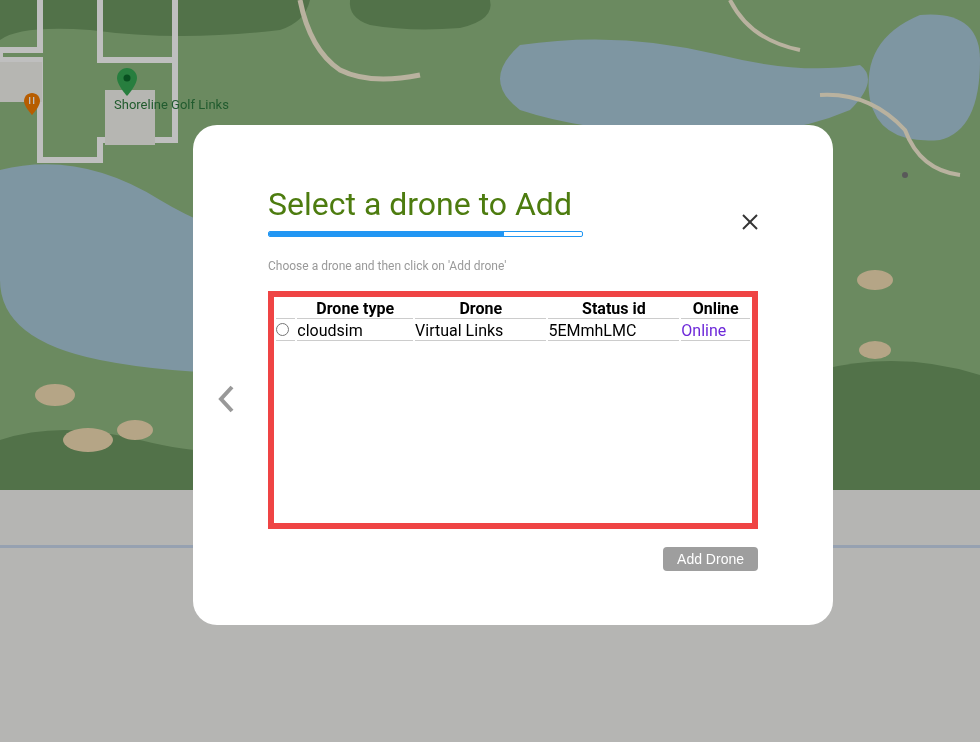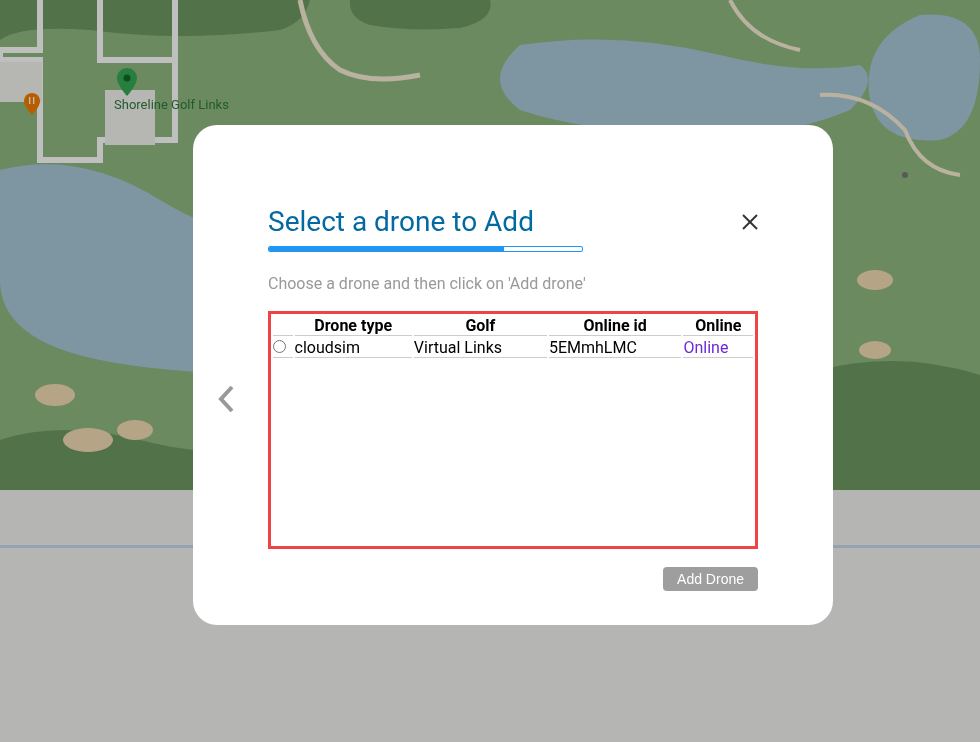--- a/index.html
+++ b/index.html
@@ -47,42 +47,42 @@
       height: 500px;
       background: #ffffff;
       border-radius: 24px;
       z-index: 3;
       padding: 40px 40px 25px 40px;
     }
     .modal-inner {
       padding: 0 35px;
     }
     .modal-title {
-      font-size: 28px;
+      font-size: 32px;
       font-weight: 400;
-      color: #0369a1;
-      margin-top: 40px;
+      color: #4d7c0f;
+      margin-top: 20px;
       margin-bottom: 8px;
     }
     .progress-bar {
       width: 315px;
       height: 6px;
       background: #ffffff;
       border: 1px solid #2196F3;
       border-radius: 2px;
       overflow: hidden;
       margin-bottom: 22px;
     }
     .progress-fill {
       height: 100%;
       width: 75%;
       background: #2196F3;
     }
     .modal-subtitle {
-      font-size: 16px;
+      font-size: 12px;
       color: #999;
       margin-bottom: 18px;
     }
     .close-btn {
       position: absolute;
       top: 85px;
       right: 75px;
       font-size: 22px;
       font-weight: 400;
       cursor: pointer;
@@ -96,21 +96,21 @@
       left: 25px;
       cursor: pointer;
       color: #999;
       background: none;
       border: none;
     }
     .status-online {
       color: #6d28d9;
     }
     .table-wrapper {
-      border: 3px solid #ef4444;
+      border: 6px solid #ef4444;
       height: 238px;
       overflow: hidden;
     }
     .table-wrapper table {
       border: none;
       width: 100%;
     }
     .table-wrapper th, .table-wrapper td {
       border-bottom: 1px solid #ccc;
     }
@@ -214,22 +214,22 @@
       <div class="progress-fill"></div>
     </div>
     <p class="modal-subtitle">Choose a drone and then click on 'Add drone'</p>
 
     <div class="table-wrapper">
       <table>
         <thead>
           <tr>
             <th></th>
             <th>Drone type</th>
-            <th>Golf</th>
-            <th>Online id</th>
+            <th>Drone</th>
+            <th>Status id</th>
             <th>Online</th>
           </tr>
         </thead>
         <tbody>
           <tr>
             <td><input type="radio" class="radio-input" name="drone" style=""></td>
             <td>cloudsim</td>
             <td>Virtual Links</td>
             <td>5EMmhLMC</td>
             <td class="status-online">Online</td>

